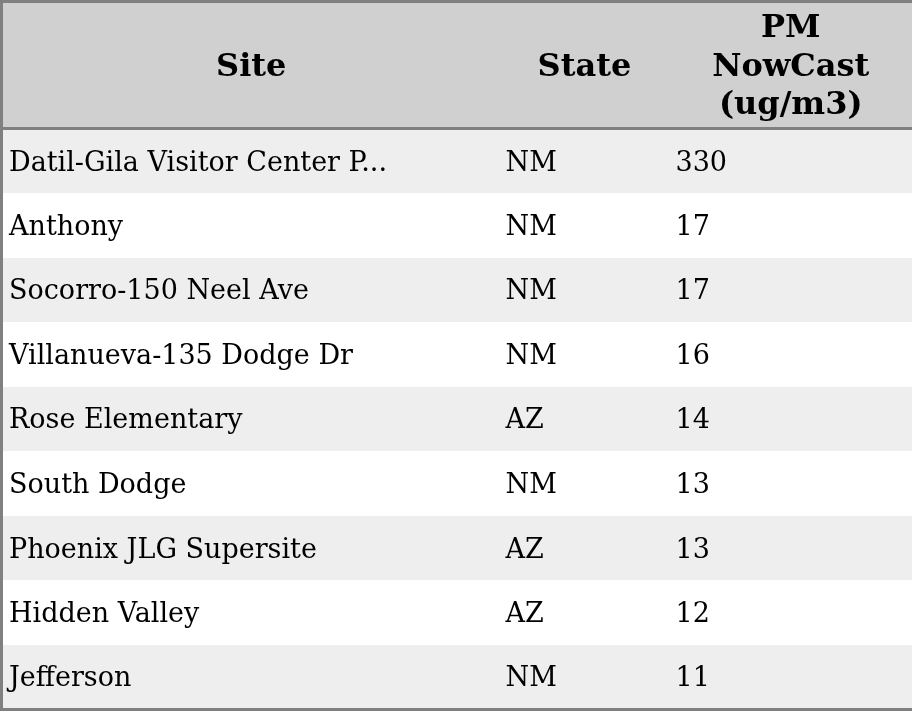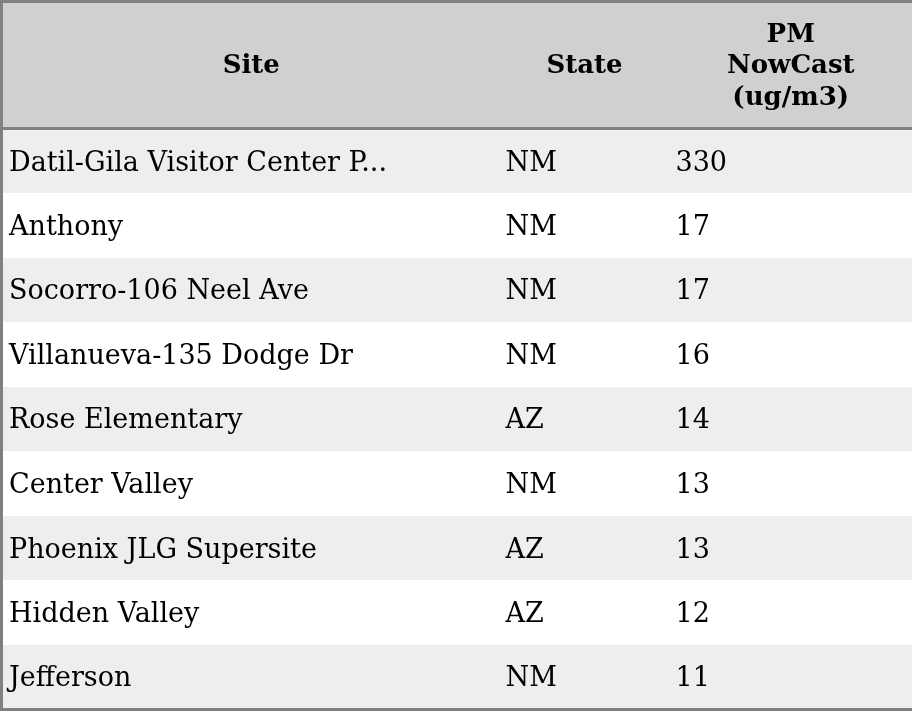--- a/index.html
+++ b/index.html
@@ -29,21 +29,21 @@
     font-family: "DejaVu Serif", "Liberation Serif", serif;
     color: var(--text-color);
   }
   col.col-site  { width: 498px; }
   col.col-state { width: 170px; }
   col.col-pm    { width: 244px; }
   thead th {
     background: var(--header-bg);
     border-bottom: 3px solid var(--border-color);
     height: 127px;
-    font-size: 26px;
+    font-size: 32px;
     font-weight: bold;
     text-align: center;
     vertical-align: middle;
     line-height: 1.2;
     white-space: pre-line;
     padding: 0;
   }
   tbody td {
     vertical-align: middle;
     font-size: 27px;
@@ -83,39 +83,39 @@
   </tr>
 
 
   <tr>
     <td>Anthony</td>
     <td>NM</td>
     <td>17</td>
   </tr>
 
   <tr>
-    <td>Socorro-106 Neel Ave</td>
+    <td>Socorro-150 Neel Ave</td>
     <td>NM</td>
     <td>17</td>
   </tr>
 
   <tr>
     <td>Villanueva-135 Dodge Dr</td>
     <td>NM</td>
     <td>16</td>
   </tr>
 
   <tr>
     <td>Rose Elementary</td>
     <td>AZ</td>
     <td>14</td>
   </tr>
 
   <tr>
-    <td>Center Valley</td>
+    <td>South Dodge</td>
     <td>NM</td>
     <td>13</td>
   </tr>
 
   <tr>
     <td>Phoenix JLG Supersite</td>
     <td>AZ</td>
     <td>13</td>
   </tr>
 

